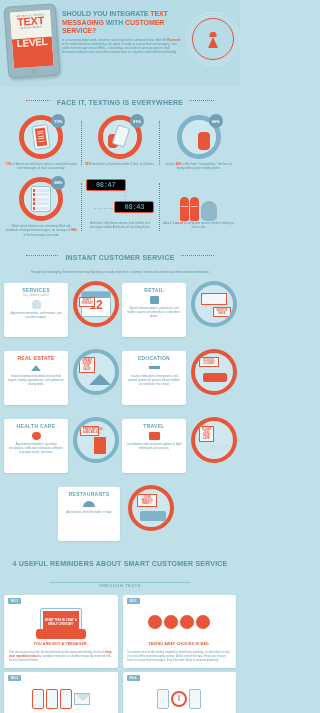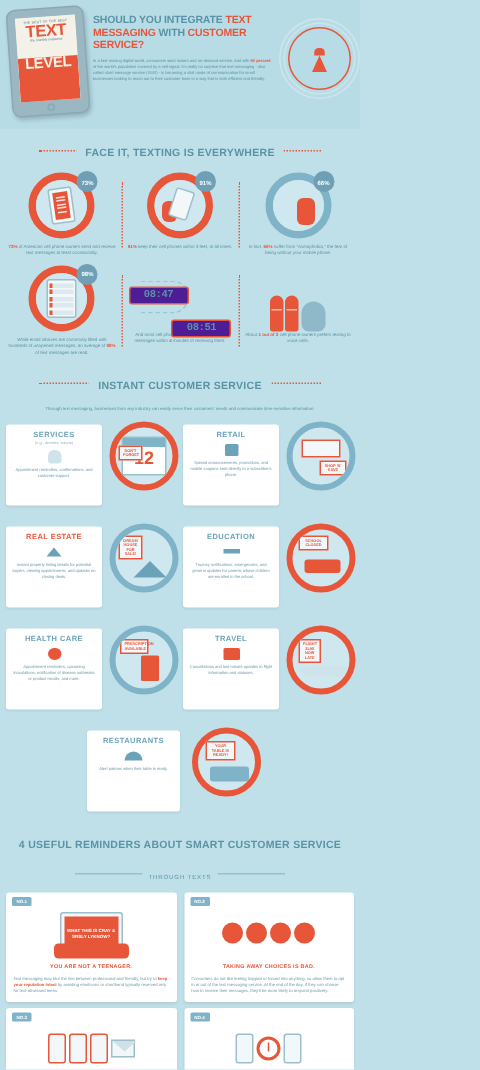--- a/index.html
+++ b/index.html
@@ -93,21 +93,21 @@
   .mini-lines { position:absolute; inset:1px; }
   .mini-lines i { display:block; height:1px; background:#fff; margin:1.5px 1px; opacity:.85; }
   .hand { position:absolute; width:10px; height:14px; background:#e8563a; border-radius:4px; }
   .mini-phone2 { position:absolute; left:52%; top:46%; transform:translate(-50%,-50%) rotate(18deg);
     width:13px; height:20px; background:#f2f7f9; border:1px solid #9dbecb; border-radius:2px; }
   .msg-list { position:absolute; left:50%; top:50%; transform:translate(-50%,-50%);
     width:20px; height:26px; background:#f2f7f9; border:1px solid #9dbecb; border-radius:2px; padding:2px 1px; }
   .msg-list i { display:block; height:3px; background:#dce9ee; border-left:2px solid #e8563a; margin-bottom:1.5px; }
 
   .clock {
-    width:40px; margin:14px auto; background:#4c1d95; border:1.2px solid #e8563a;
+    width:40px; margin:2px auto; background:#000000; border:1.2px solid #e8563a;
     border-radius:2px; font-size:7px; font-weight:bold; color:#5b93a6;
     font-family:"Liberation Mono", monospace; padding:1px 0; letter-spacing:-.3px;
   }
   .clock-wrap { position:relative; height:44px; }
   .clock-a { position:absolute; left:2px; top:0; }
   .clock-b { position:absolute; right:2px; top:22px; }
   .clock-curve { position:absolute; left:10px; top:10px; width:32px; height:22px;
     border:1px dashed #9dc5d3; border-left:none; border-radius:0 12px 12px 0; }
 
   .fingers { height:44px; display:flex; align-items:flex-end; justify-content:center; gap:1px; }
@@ -295,21 +295,21 @@
       </div>
       <div class="stat-cap">
         <span>While email inboxes are commonly filled with hundreds of unopened messages, an average of </span><span class="or">98%</span><span> of text messages are read.</span>
       </div>
     </div>
 
     <div class="stat">
       <div class="clock-wrap">
         <div class="clock-curve"></div>
         <div class="clock clock-a">08:47</div>
-        <div class="clock clock-b">08:51</div>
+        <div class="clock clock-b">08:43</div>
       </div>
       <div class="stat-cap">
         <span>And most cell phone owners look at their text messages within </span><span class="or">4</span><span> minutes of receiving them.</span>
       </div>
     </div>
 
     <div class="stat">
       <div class="fingers">
         <div class="finger">
             <i></i>

